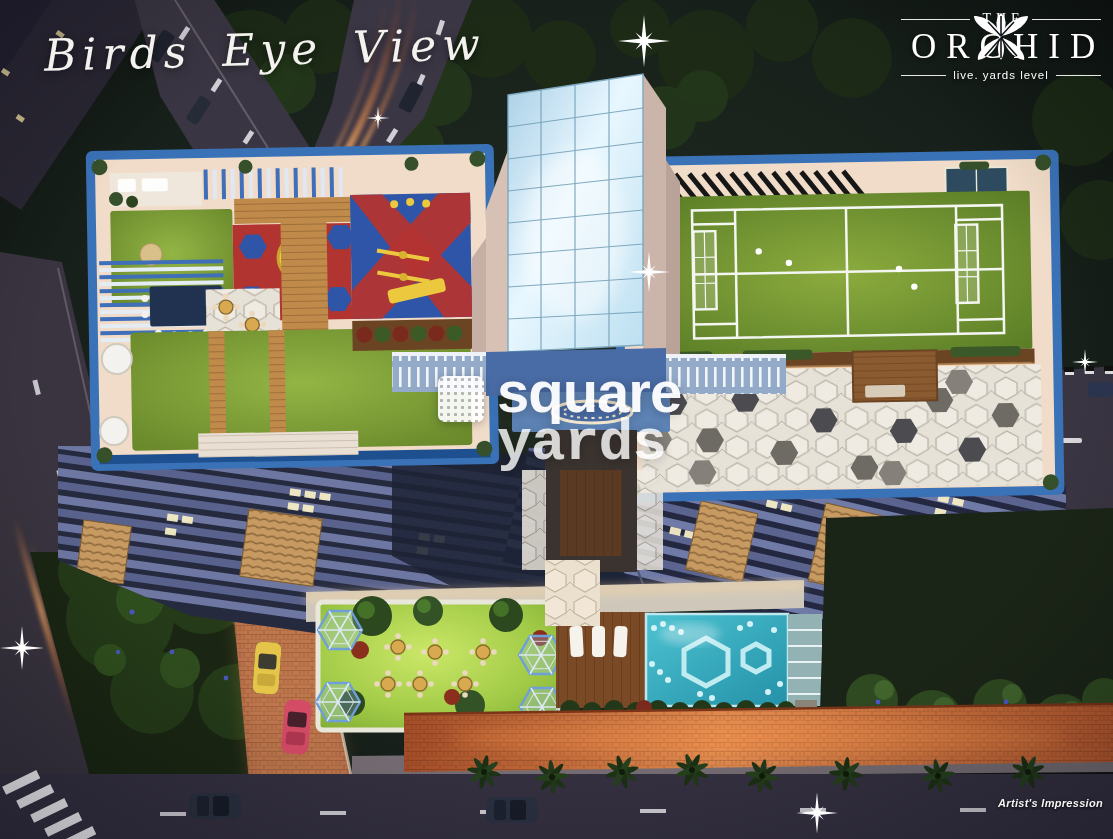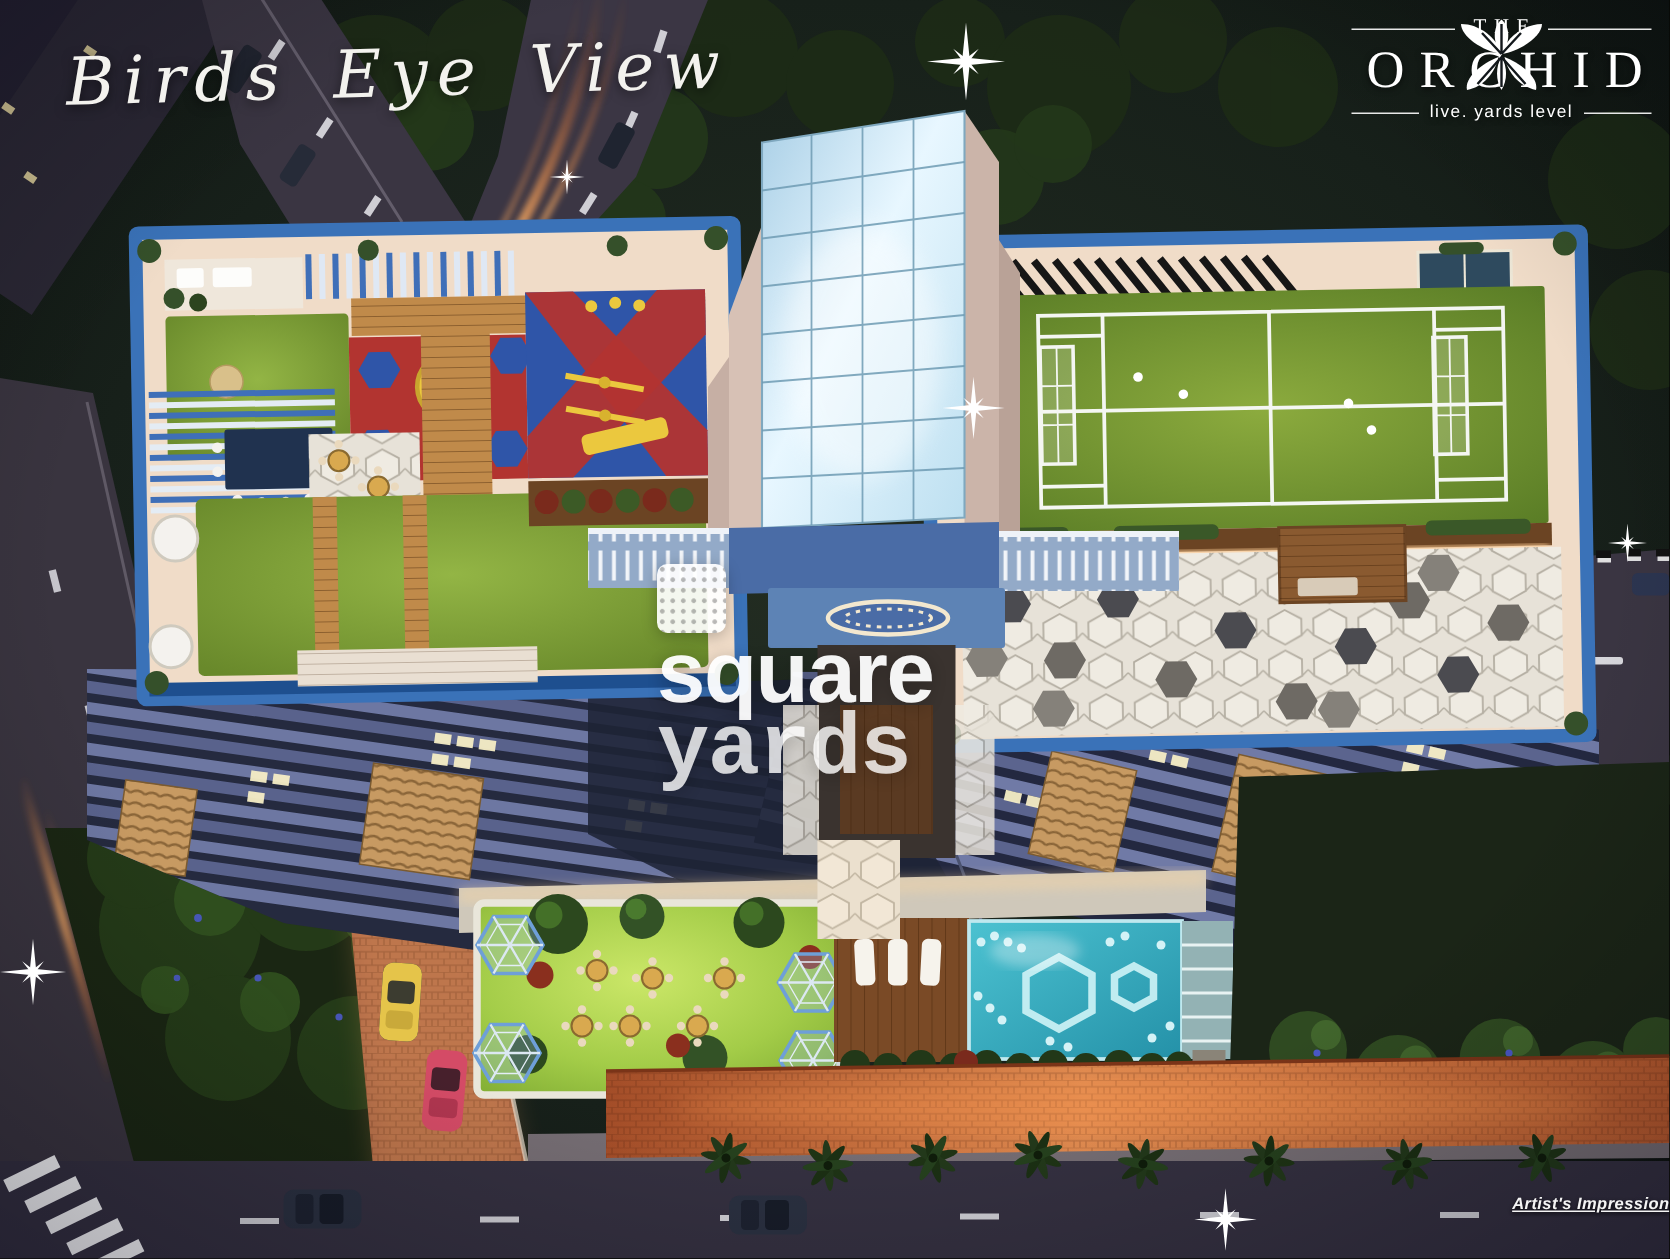--- a/index.html
+++ b/index.html
@@ -15,33 +15,33 @@
   .brand{position:absolute;right:12px;top:12px;width:200px;text-align:center;color:#fff;}
   .brand .flower{display:block;margin:0 auto 2px;}
   .brand .row{display:flex;align-items:center;gap:7px;}
   .brand .rule{flex:1;height:1px;background:#fff;opacity:.9;}
   .brand .pre{font:400 14px/1 "Liberation Serif",serif;letter-spacing:5px;text-indent:5px;}
   .brand .name{font:400 35px/1.05 "Liberation Serif",serif;letter-spacing:10px;text-indent:10px;
     margin:3px 0 4px;white-space:nowrap;}
   .brand .tag{font:400 11.5px/1 "Liberation Sans",sans-serif;letter-spacing:1px;white-space:nowrap;}
   .brand *{text-shadow:0 1px 4px rgba(0,0,0,.6);}
 
-  .watermark{position:absolute;left:438px;top:366px;display:flex;gap:1px;align-items:flex-start;
-    pointer-events:none;flex-direction:column;}
+  .watermark{position:absolute;left:438px;top:366px;display:flex;gap:13px;align-items:flex-start;
+    pointer-events:none;}
   .wm-icon{width:46px;height:46px;margin-top:10px;border-radius:7px;background:rgba(255,255,255,.92);
     background-image:radial-gradient(rgba(70,70,70,.38) 1.4px,transparent 1.5px);
     background-size:7px 7px;box-shadow:0 2px 10px rgba(0,0,0,.25);}
   .wm-words{color:#fff;font:700 58px/0.9 "Liberation Sans",sans-serif;letter-spacing:-1px;
     text-shadow:0 2px 12px rgba(0,0,0,.28);}
   .wm-words .w1{display:block;opacity:.95;}
   .wm-words .w2{display:block;opacity:.8;font-family:Liberation Mono, monospace;}
 
-  .footnote{position:absolute;right:0;bottom:30px;color:#f4f4f4;
+  .footnote{position:absolute;right:10px;bottom:30px;color:#f4f4f4;
     font:italic 700 11px/1 "Liberation Sans",sans-serif;letter-spacing:.3px;
-    text-shadow:0 1px 3px rgba(0,0,0,.9);text-decoration:underline;}
+    text-shadow:0 1px 3px rgba(0,0,0,.9);}
 </style>
 </head>
 <body>
 
 <div class="stage">
 <svg viewBox="0 0 1113 839" width="1113" height="839" aria-hidden="true">
   <defs>
     <radialGradient id="nightG" cx="50%" cy="45%" r="75%">
       <stop offset="0%" stop-color="#232d22"></stop>
           <stop offset="60%" stop-color="#17201a"></stop>

